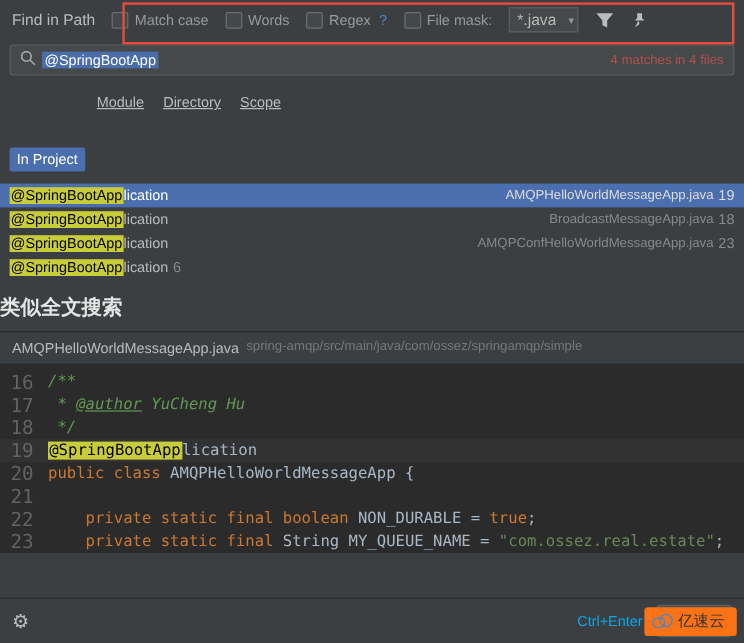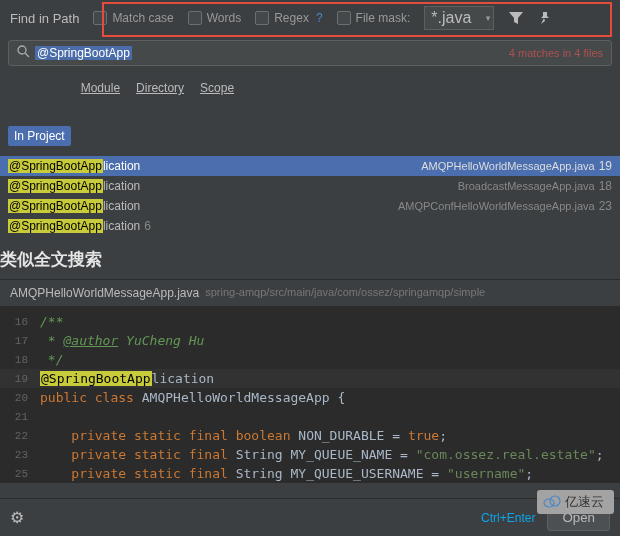--- a/index.html
+++ b/index.html
@@ -3,21 +3,21 @@
 <meta charset="utf-8">
 <style>
 * { margin: 0; padding: 0; box-sizing: border-box; }
 body { width: 620px; height: 536px; background: #3c3f41; font-family: "Segoe UI", Arial, sans-serif; font-size: 12px; color: #bbbbbb; overflow: hidden; position: relative; }
 .header { display: flex; align-items: center; padding: 6px 10px; gap: 14px; position: relative; }
 .title { color: #bbbbbb; font-size: 13px; }
 .highlight-box { position: absolute; top: 2px; left: 102px; right: 8px; height: 35px; border: 2px solid #e64c3c; pointer-events: none; z-index: 5; }
 .checkbox-group { display: flex; align-items: center; gap: 5px; color: #999; }
 .checkbox { width: 14px; height: 14px; border: 1px solid #6e6e6e; border-radius: 2px; background: #43494a; }
 .qmark { color: #4a88c7; margin-left: 2px; }
-.file-mask-input { background: #45494a; border: 1px solid #5e6060; color: #bbb; padding: 2px 18px 2px 6px; width: 70px; font-size: 16px; position: relative; }
+.file-mask-input { background: #45494a; border: 1px solid #5e6060; color: #bbb; padding: 2px 18px 2px 6px; width: 58px; font-size: 13px; position: relative; }
 .dd-wrap { position: relative; display: inline-block; }
 .dd-arrow { position: absolute; right: 4px; top: 50%; transform: translateY(-50%); color: #999; font-size: 9px; pointer-events: none; }
 .filter-icon { width: 16px; height: 14px; }
 .pin-icon { width: 14px; height: 14px; }
 .search-row { margin: 4px 8px; background: #45494a; border: 1px solid #5e6060; border-radius: 3px; display: flex; align-items: center; padding: 4px 8px; }
 .search-icon { color: #aaa; margin-right: 5px; }
 .search-text { background: #4a6ca8; color: #fff; padding: 0 2px; display: inline-block; }
 .match-info { margin-left: auto; color: #b05050; font-size: 11px; }
 .scope-row { padding: 8px 8px 10px; display: flex; gap: 4px; }
 .scope-item { padding: 3px 6px; color: #bbb; cursor: pointer; text-decoration: underline; }
@@ -31,34 +31,34 @@
 .result-path { margin-left: auto; color: #888; font-size: 11px; }
 .result-row.selected .result-path { color: #ddd; }
 .result-line { margin-left: 4px; color: #888; }
 .result-row.selected .result-line { color: #ddd; }
 .annotation { color: #e5e5e5; font-size: 17px; font-weight: bold; text-align: left; padding: 12px 0 8px; }
 .preview-header { background: #3c3f41; padding: 6px 10px; border-top: 1px solid #2b2b2b; display: flex; gap: 6px; }
 .file-name { color: #bbb; }
 .file-path { color: #777; font-size: 11px; text-align: center; }
 .code-area { background: #2b2b2b; font-family: Consolas, monospace; font-size: 13px; padding: 6px 0 0 0; }
 .code-line { display: flex; align-items: center; min-height: 19px; }
-.gutter { width: 40px; text-align: right; padding-right: 12px; color: #606366; font-size: 11px; font-family: Liberation Mono, monospace; }
+.gutter { width: 40px; text-align: right; padding-right: 12px; color: #606366; font-size: 16px; }
 .code-content { flex: 1; white-space: pre; }
 .code-line.current { background: #323232; }
 .c-doc { color: #629755; font-style: italic; }
 .c-doc-tag { color: #629755; font-style: italic; text-decoration: underline; }
 .c-key { color: #cc7832; }
 .c-str { color: #6a8759; }
 .c-plain { color: #a9b7c6; }
 .c-anno-hl { background: #c9cc3a; color: #000; padding: 0 1px; }
 .footer { position: absolute; bottom: 0; left: 0; right: 0; height: 38px; background: #3c3f41; border-top: 1px solid #2b2b2b; display: flex; align-items: center; padding: 0 10px; }
 .gear { color: #bbb; font-size: 16px; }
 .footer-hint { margin-left: auto; color: #0ea5e9; margin-right: 12px; }
 .btn-open { background: #4c5052; border: 1px solid #5e6060; color: #bbb; padding: 5px 14px; border-radius: 3px; }
-.watermark { position: absolute; right: 6px; bottom: 22px; background: #a3a3a3; color: #333; font-size: 13px; padding: 3px 10px 3px 28px; border-radius: 3px; }
+.watermark { position: absolute; right: 6px; bottom: 6px; background: #f97316; color: #333; font-size: 13px; padding: 3px 10px 3px 28px; border-radius: 3px; }
 .watermark svg { position: absolute; left: 6px; top: 4px; }
 </style>
 </head>
 <body>
 
 <div class="header">
   <div class="title">Find in Path</div>
   <div class="checkbox-group">
     <span class="checkbox"></span>
     <span>Match case</span>
@@ -166,24 +166,20 @@
       <div class="code-content"></div>
     </div>
   <div class="code-line">
       <div class="gutter">22</div>
       <div class="code-content"><span class="c-key">    private</span><span class="c-key"> static</span><span class="c-key"> final</span><span class="c-key"> boolean</span><span class="c-plain"> NON_DURABLE = </span><span class="c-key">true</span><span class="c-plain">;</span></div>
     </div>
   <div class="code-line">
       <div class="gutter">23</div>
       <div class="code-content"><span class="c-key">    private</span><span class="c-key"> static</span><span class="c-key"> final</span><span class="c-plain"> String MY_QUEUE_NAME = </span><span class="c-str">"com.ossez.real.estate"</span><span class="c-plain">;</span></div>
     </div>
-  <div class="code-line">
-      <div class="gutter">25</div>
-      <div class="code-content"><span class="c-key">    private</span><span class="c-key"> static</span><span class="c-key"> final</span><span class="c-plain"> String MY_QUEUE_USERNAME = </span><span class="c-str">"username"</span><span class="c-plain">;</span></div>
-    </div>
 </div>
 
 <div class="footer">
   <span class="gear">⚙</span>
   <span class="footer-hint">Ctrl+Enter</span>
   <button class="btn-open">Open</button>
 </div>
 
 <div class="watermark">
   <svg width="18" height="14" viewBox="0 0 18 14">

